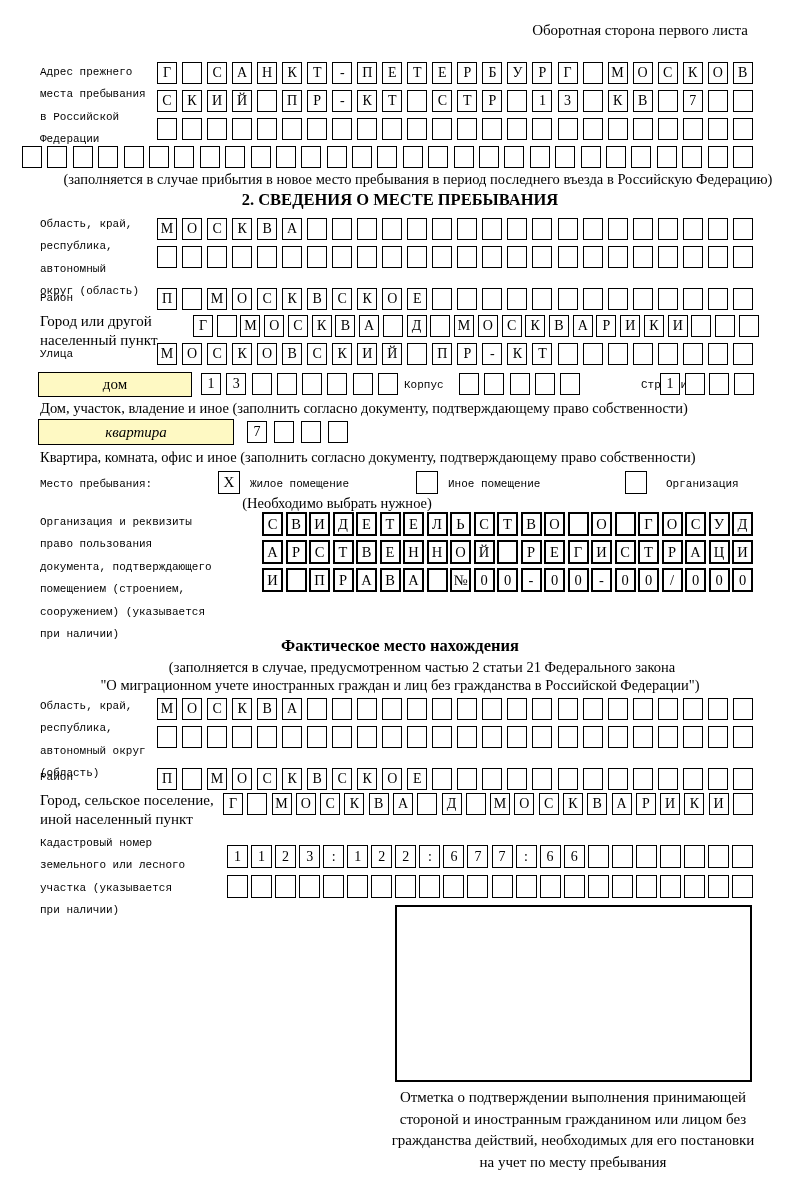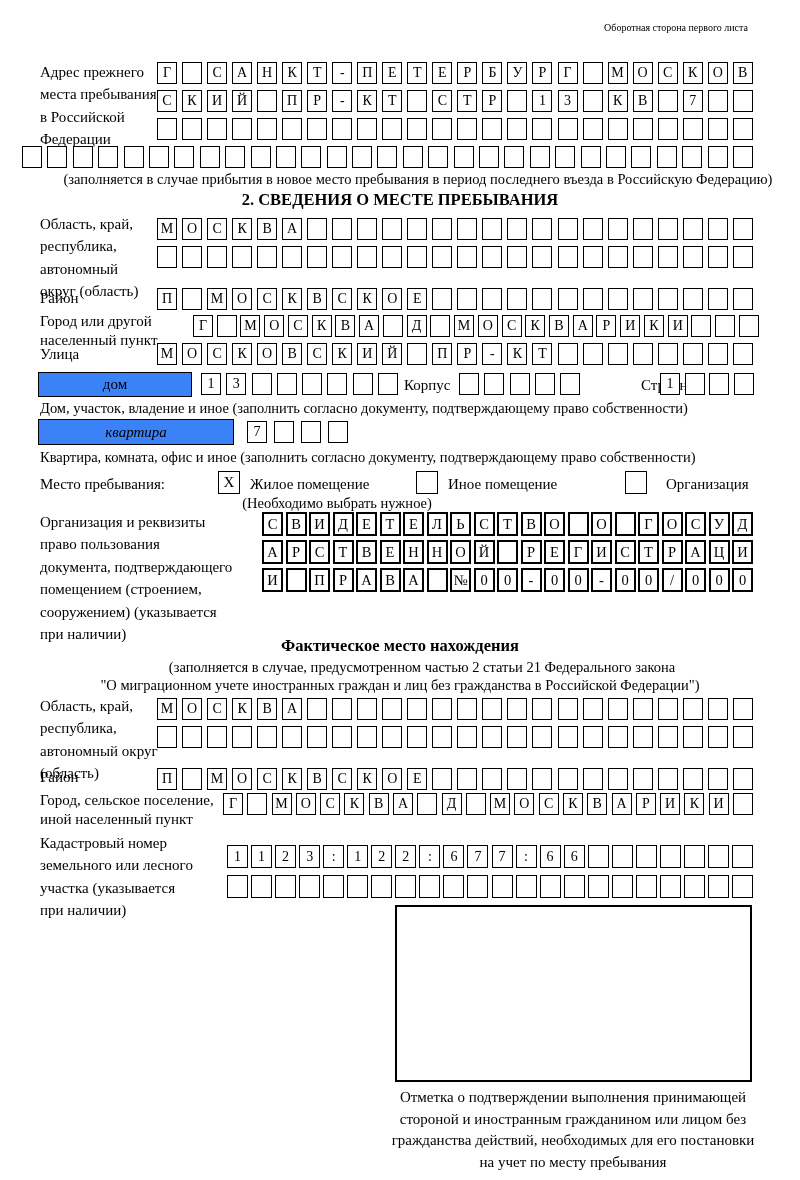--- a/index.html
+++ b/index.html
@@ -1,32 +1,32 @@
 <!DOCTYPE html>
 <html><head>
 <meta charset="utf-8">
 <style>
   html,body{margin:0;padding:0;background:#ffffff;}
   .page{position:relative;width:800px;height:1180px;background:#fff;color:#000;
         font-family:"Liberation Serif","DejaVu Serif",serif;overflow:hidden;}
   .abs{position:absolute;}
-  .corner{font-size:10px;}
-  .lbl{font-size:15px;line-height:22.4px;}
+  .corner{font-size:15px;}
+  .lbl{font-size:11px;line-height:22.4px;font-family:Liberation Mono, monospace;}
   .lbl-tight{font-size:15px;line-height:19px;}
   .note{font-size:14.5px;}
   .center{text-align:center;}
   .hdr{font-weight:bold;font-size:16.5px;text-align:center;}
   .cellrow{display:flex;justify-content:space-between;}
   .cell{flex:0 0 20px;height:22px;border:1.6px solid #000;box-sizing:border-box;
         display:flex;align-items:center;justify-content:center;
         font-size:14px;background:#fff;}
   .big .cell{flex-basis:21px;height:24px;border-width:2px;font-size:14.5px;}
   .kad .cell{flex-basis:21px;height:23px;border-width:1.8px;}
   .labelbox{border:1.7px solid #000;box-sizing:border-box;display:flex;
-            align-items:center;justify-content:center;font-size:15px;background:#3b82f6;}
+            align-items:center;justify-content:center;font-size:15px;background:#fef9c3;}
   .checkbox{width:22px;height:23px;border:1.7px solid #000;box-sizing:border-box;
             display:flex;align-items:center;justify-content:center;font-size:15px;}
   .stamp{border:2px solid #000;box-sizing:border-box;background:#fff;}
   .caption{font-size:15px;line-height:21.5px;text-align:center;}
 </style>
 </head>
 <body>
 
 <div class="page">
 

